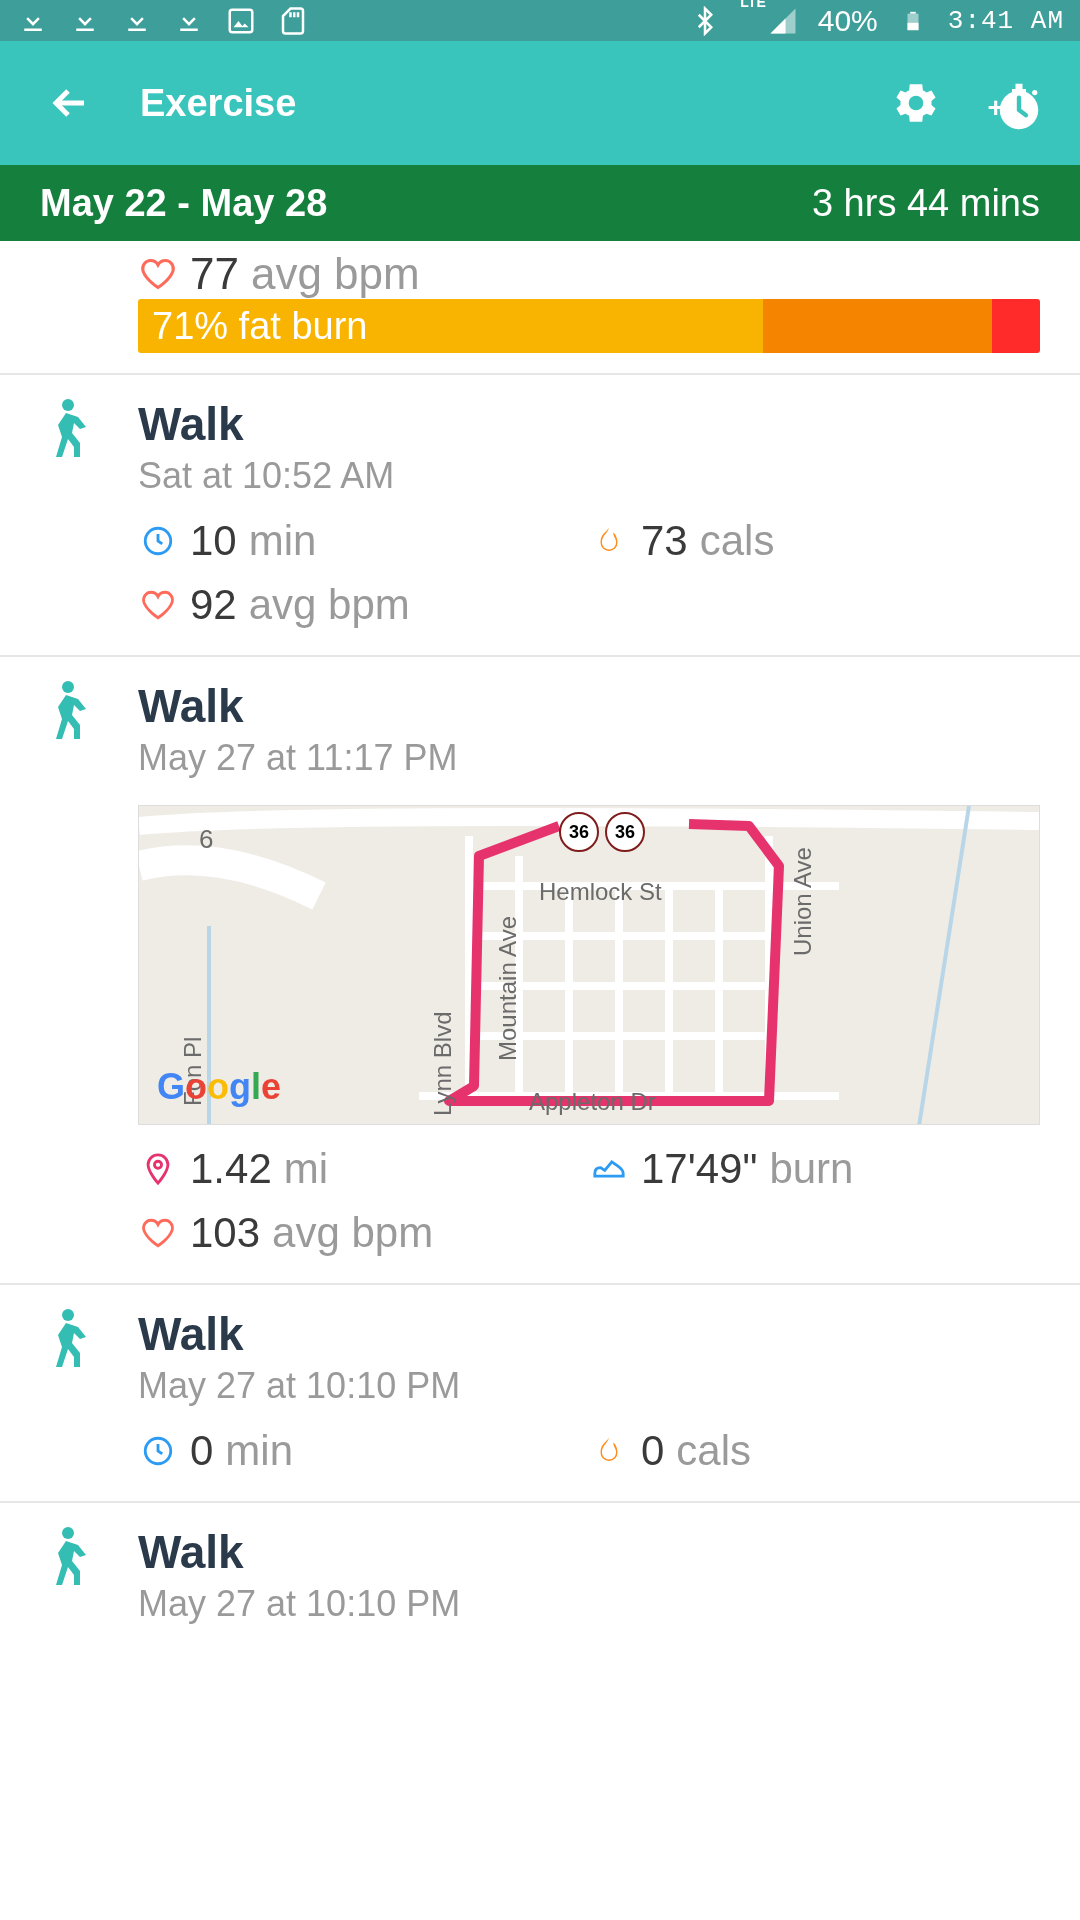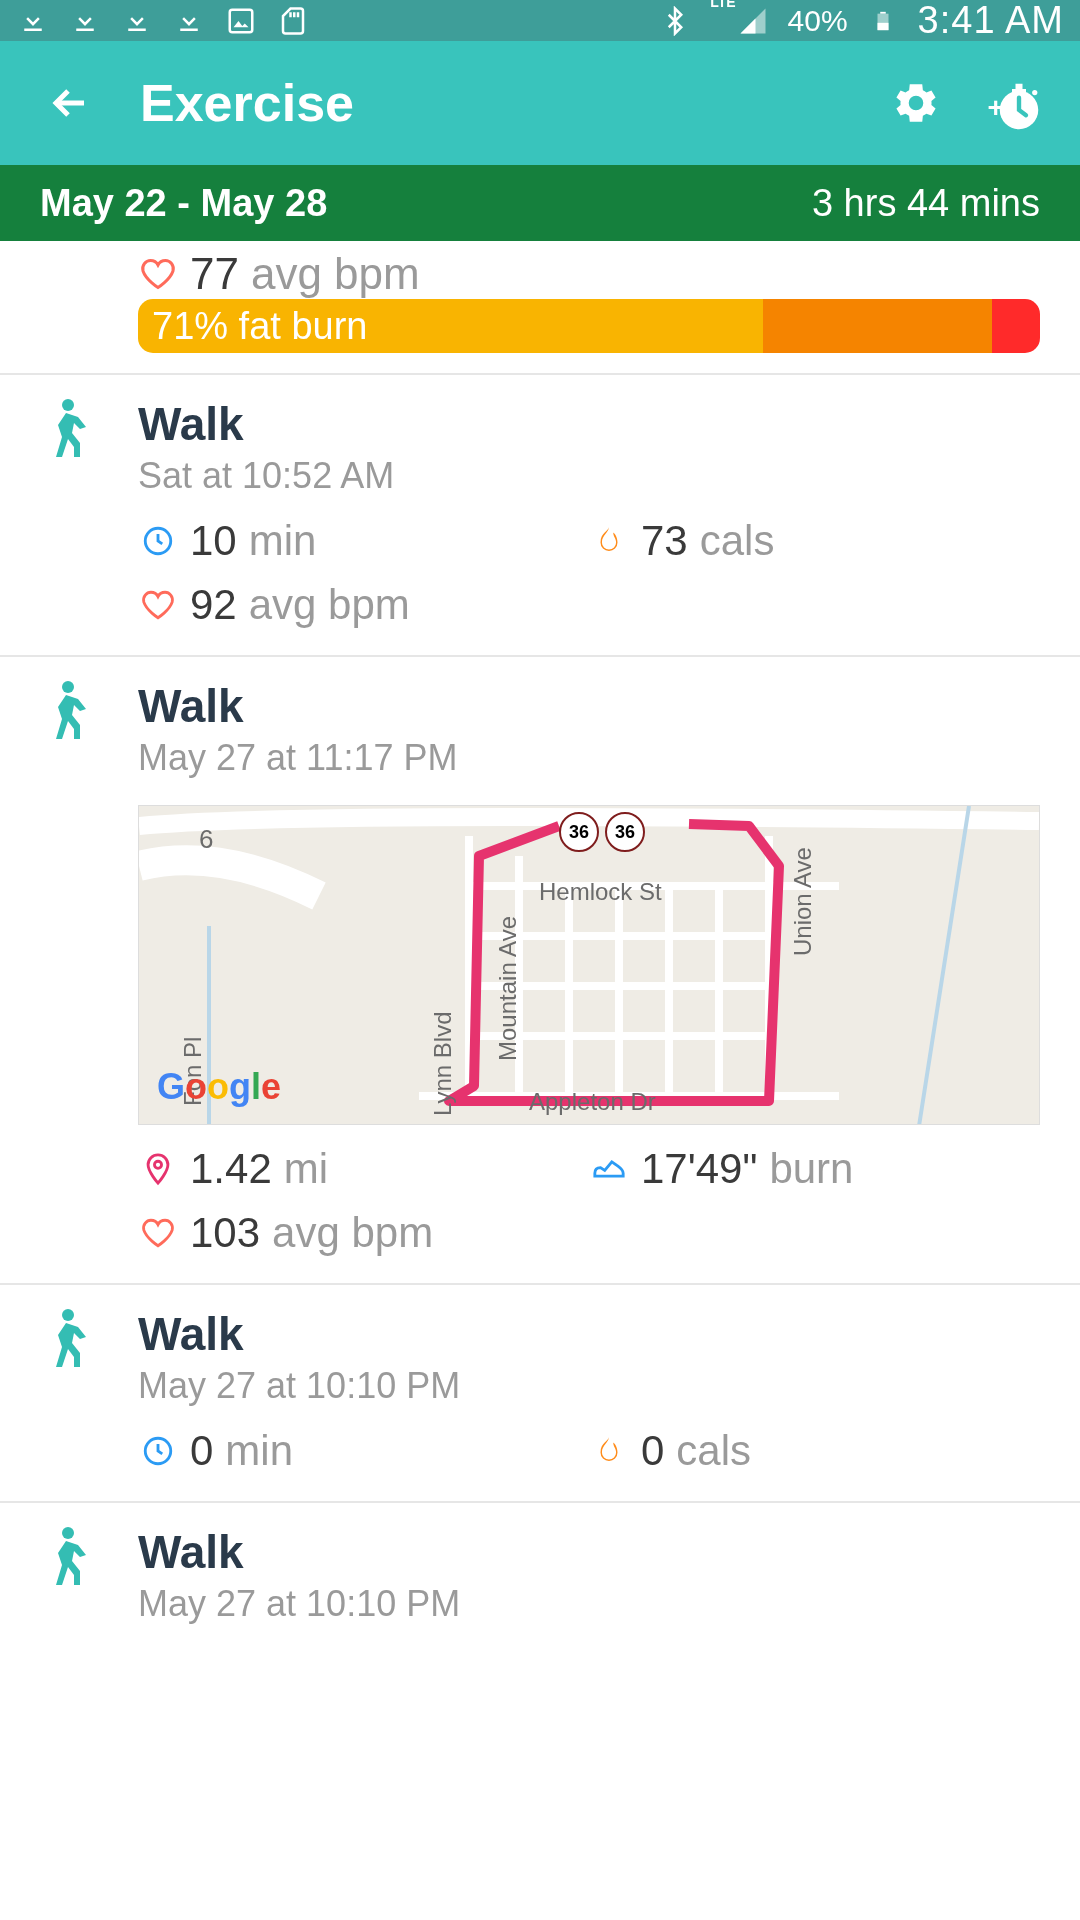--- a/index.html
+++ b/index.html
@@ -2,40 +2,40 @@
 <html><head>
 <meta charset="utf-8">
 <style>
   * { box-sizing: border-box; margin: 0; padding: 0; }
   html, body { width: 1080px; height: 1920px; font-family: -apple-system, Helvetica, Arial, sans-serif; background:#fff; }
   
   .status-bar { background:#3e9e99; height:41px; display:flex; align-items:center; color:#fff; padding:0 16px; font-size:32px; }
   .status-left { display:flex; gap:18px; align-items:center; }
   .status-right { margin-left:auto; display:flex; gap:18px; align-items:center; }
   .status-icon { width:34px; height:34px; display:flex; align-items:center; justify-content:center; }
-  .status-time { font-size:38px; letter-spacing:1px; }
+  .status-time { font-size:26px; letter-spacing:1px;font-family:Liberation Mono, monospace; }
   .batt-text { font-size:30px; }
   .lte { font-size:14px; font-weight:bold; position:relative; top:-10px; }
   
   .app-header { background:#39c4bc; height:124px; display:flex; align-items:center; padding:0 40px; color:#fff; }
   .back-btn { width:60px; height:60px; display:flex; align-items:center; justify-content:center; }
-  .app-title { font-size:52px; font-weight:600; margin-left:40px; }
+  .app-title { font-size:38px; font-weight:600; margin-left:40px; }
   .hdr-actions { margin-left:auto; display:flex; gap:40px; align-items:center; }
   .hdr-icon { width:56px; height:56px; display:flex; align-items:center; justify-content:center; }
   
   .summary-bar { background:#15803d; height:76px; display:flex; align-items:center; padding:0 40px; color:#fff; font-size:38px; font-weight:600; }
   .summary-right { margin-left:auto; font-weight:500; }
   
   .content { background:#fff; }
   .top-section { padding:8px 40px 20px 138px; }
   .metric-row { display:flex; align-items:center; gap:12px; }
   .m-icon { width:40px; height:40px; display:flex; align-items:center; justify-content:center; }
   .m-val { font-size:44px; color:#3a3a3a; font-weight:500; }
   .m-unit { font-size:44px; color:#9a9a9a; }
-  .fatburn-bar { height:54px; display:flex; border-radius:15px; overflow:hidden; }
+  .fatburn-bar { height:54px; display:flex; border-radius:3px; overflow:hidden; }
   .fb-seg { display:flex; align-items:center; padding-left:14px; color:#fff; font-size:38px; font-weight:400; }
   .divider { height:2px; background:#e6e6e6; }
   .entry { display:flex; padding:22px 40px 26px 40px; }
   .entry-icon { width:98px; flex-shrink:0; }
   .entry-icon svg { width:48px; height:64px; }
   .entry-body { flex:1; }
   .entry-title { font-size:46px; font-weight:700; color:#2a3a4a; }
   .entry-time { font-size:36px; color:#9a9a9a; margin-top:4px; }
   .entry-stats { margin-top:20px; display:grid; grid-template-columns:1fr 1fr; row-gap:16px; }
   .stat { display:flex; align-items:center; gap:12px; }

